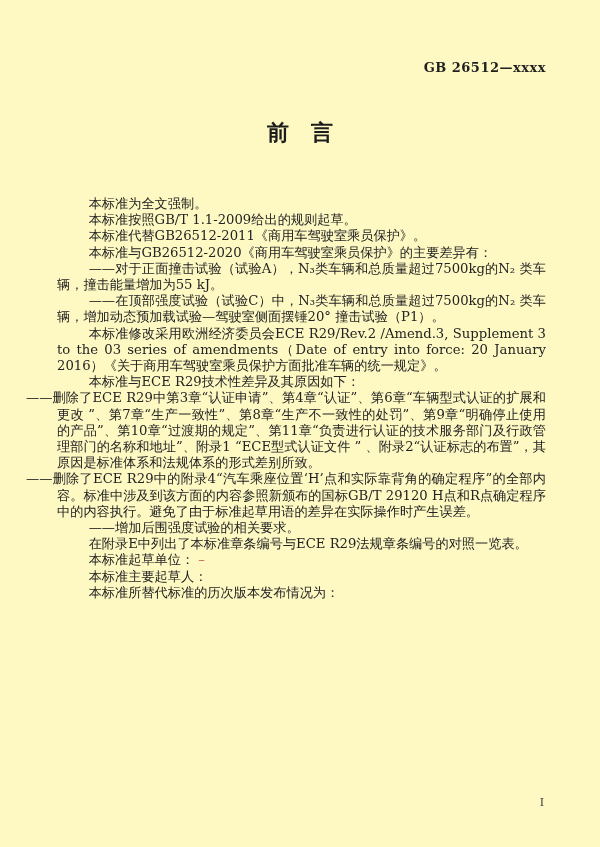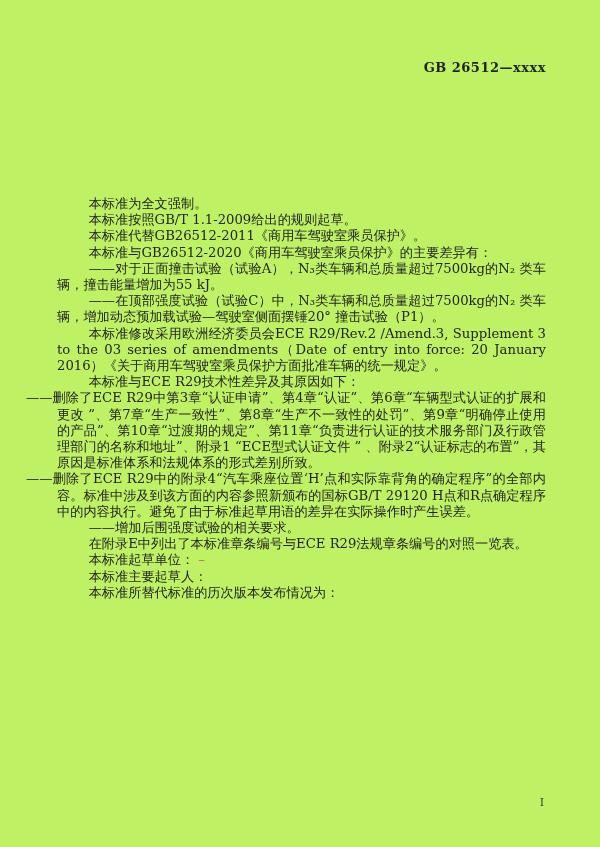--- a/index.html
+++ b/index.html
@@ -4,21 +4,21 @@
 <style>
   html, body { margin: 0; padding: 0; }
   body {
     width: 600px; height: 847px;
     background: #f4f4f2;
     font-family: "DejaVu Serif", "Liberation Serif", serif;
   }
   .page {
     position: relative;
     width: 600px; height: 847px;
-    background: #bef264;
+    background: #fef9c3;
     color: #262626;
     overflow: hidden;
     box-sizing: border-box;
   }
   .doc-code {
     position: absolute;
     top: 60px; right: 54px;
     font-size: 13px;
     font-weight: bold;
     letter-spacing: 0.5px;
@@ -53,20 +53,21 @@
     color: #3a3a3a;
   }
 </style>
 </head>
 <body>
 
 <div class="page">
 
   <div class="doc-code">GB 26512—xxxx</div>
 
+  <h1 class="doc-title">前　言</h1>
 
   <div class="content">
     <p class="ind">本标准为全文强制。</p>
     <p class="ind">本标准按照GB/T 1.1-2009给出的规则起草。</p>
     <p class="ind">本标准代替GB26512-2011《商用车驾驶室乘员保护》。</p>
     <p class="ind">本标准与GB26512-2020《商用车驾驶室乘员保护》的主要差异有：</p>
     <p class="ind">——对于正面撞击试验（试验A），N₃类车辆和总质量超过7500kg的N₂ 类车辆，撞击能量增加为55 kJ。</p>
     <p class="ind">——在顶部强度试验（试验C）中，N₃类车辆和总质量超过7500kg的N₂ 类车辆，增加动态预加载试验—驾驶室侧面摆锤20° 撞击试验（P1）。</p>
     <p class="ind">本标准修改采用欧洲经济委员会ECE R29/Rev.2 /Amend.3, Supplement 3 to the 03 series of amendments（Date of entry into force: 20 January 2016）《关于商用车驾驶室乘员保护方面批准车辆的统一规定》。</p>
     <p class="ind">本标准与ECE R29技术性差异及其原因如下：</p>

